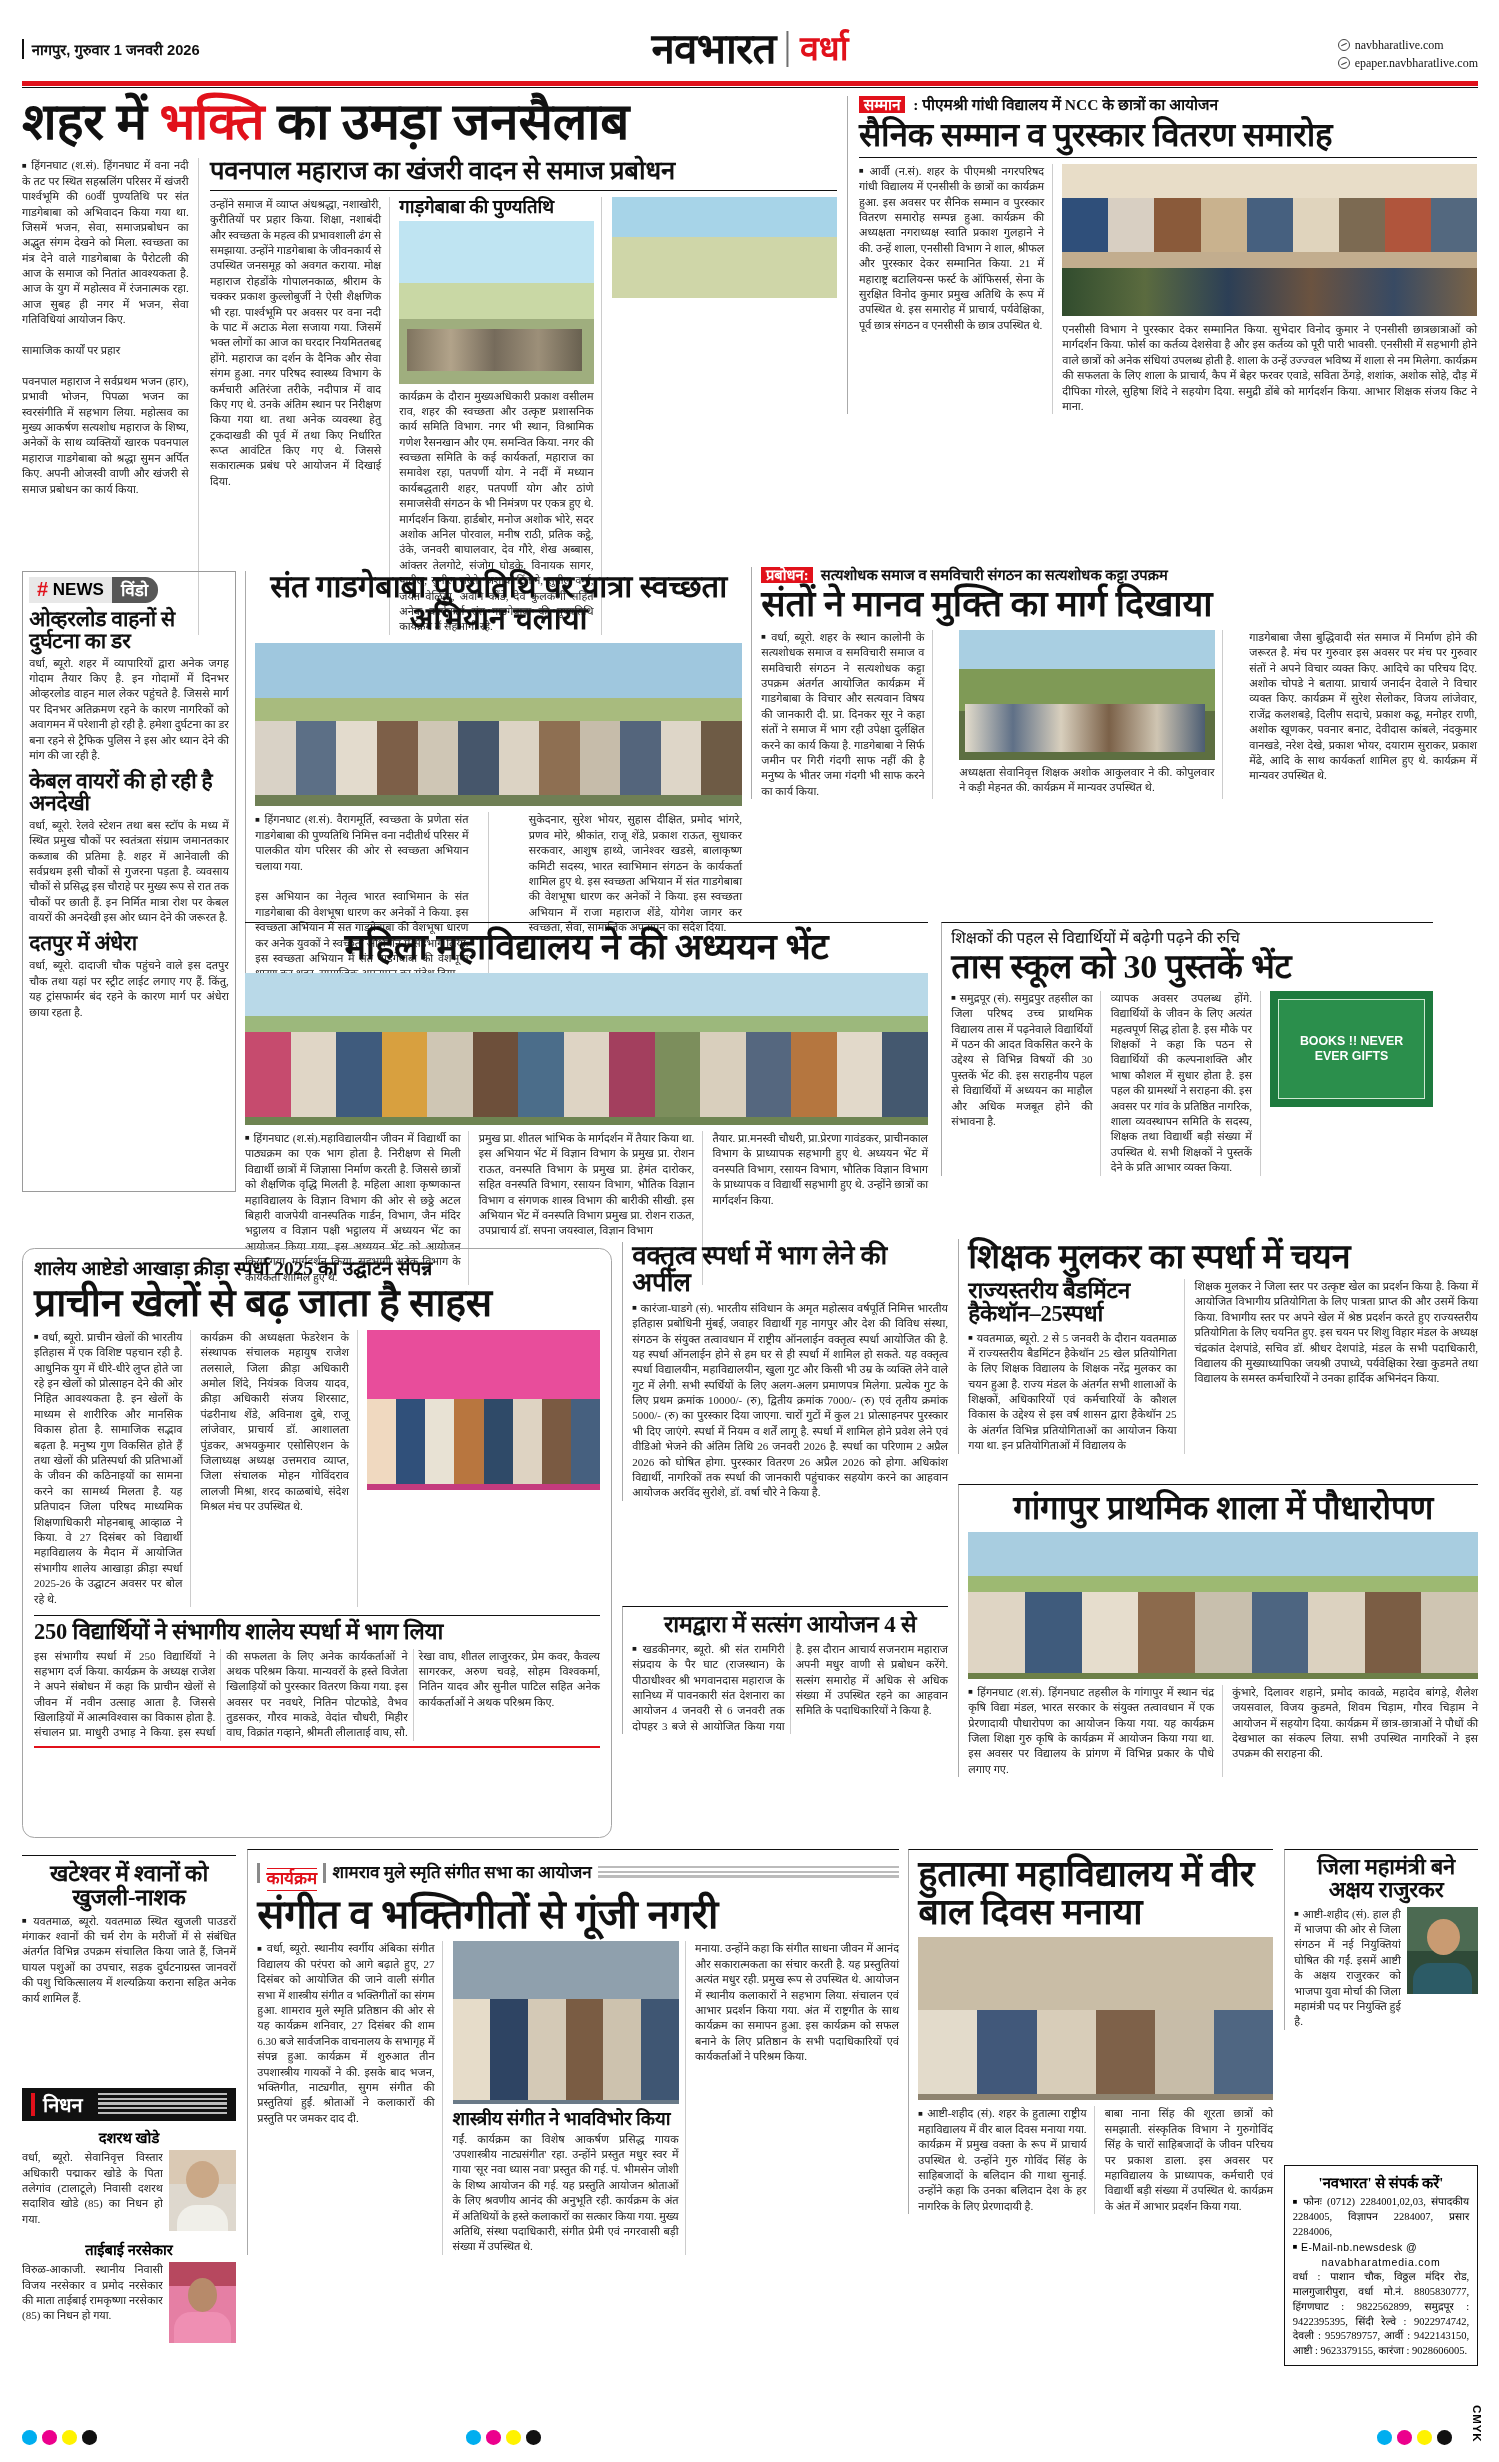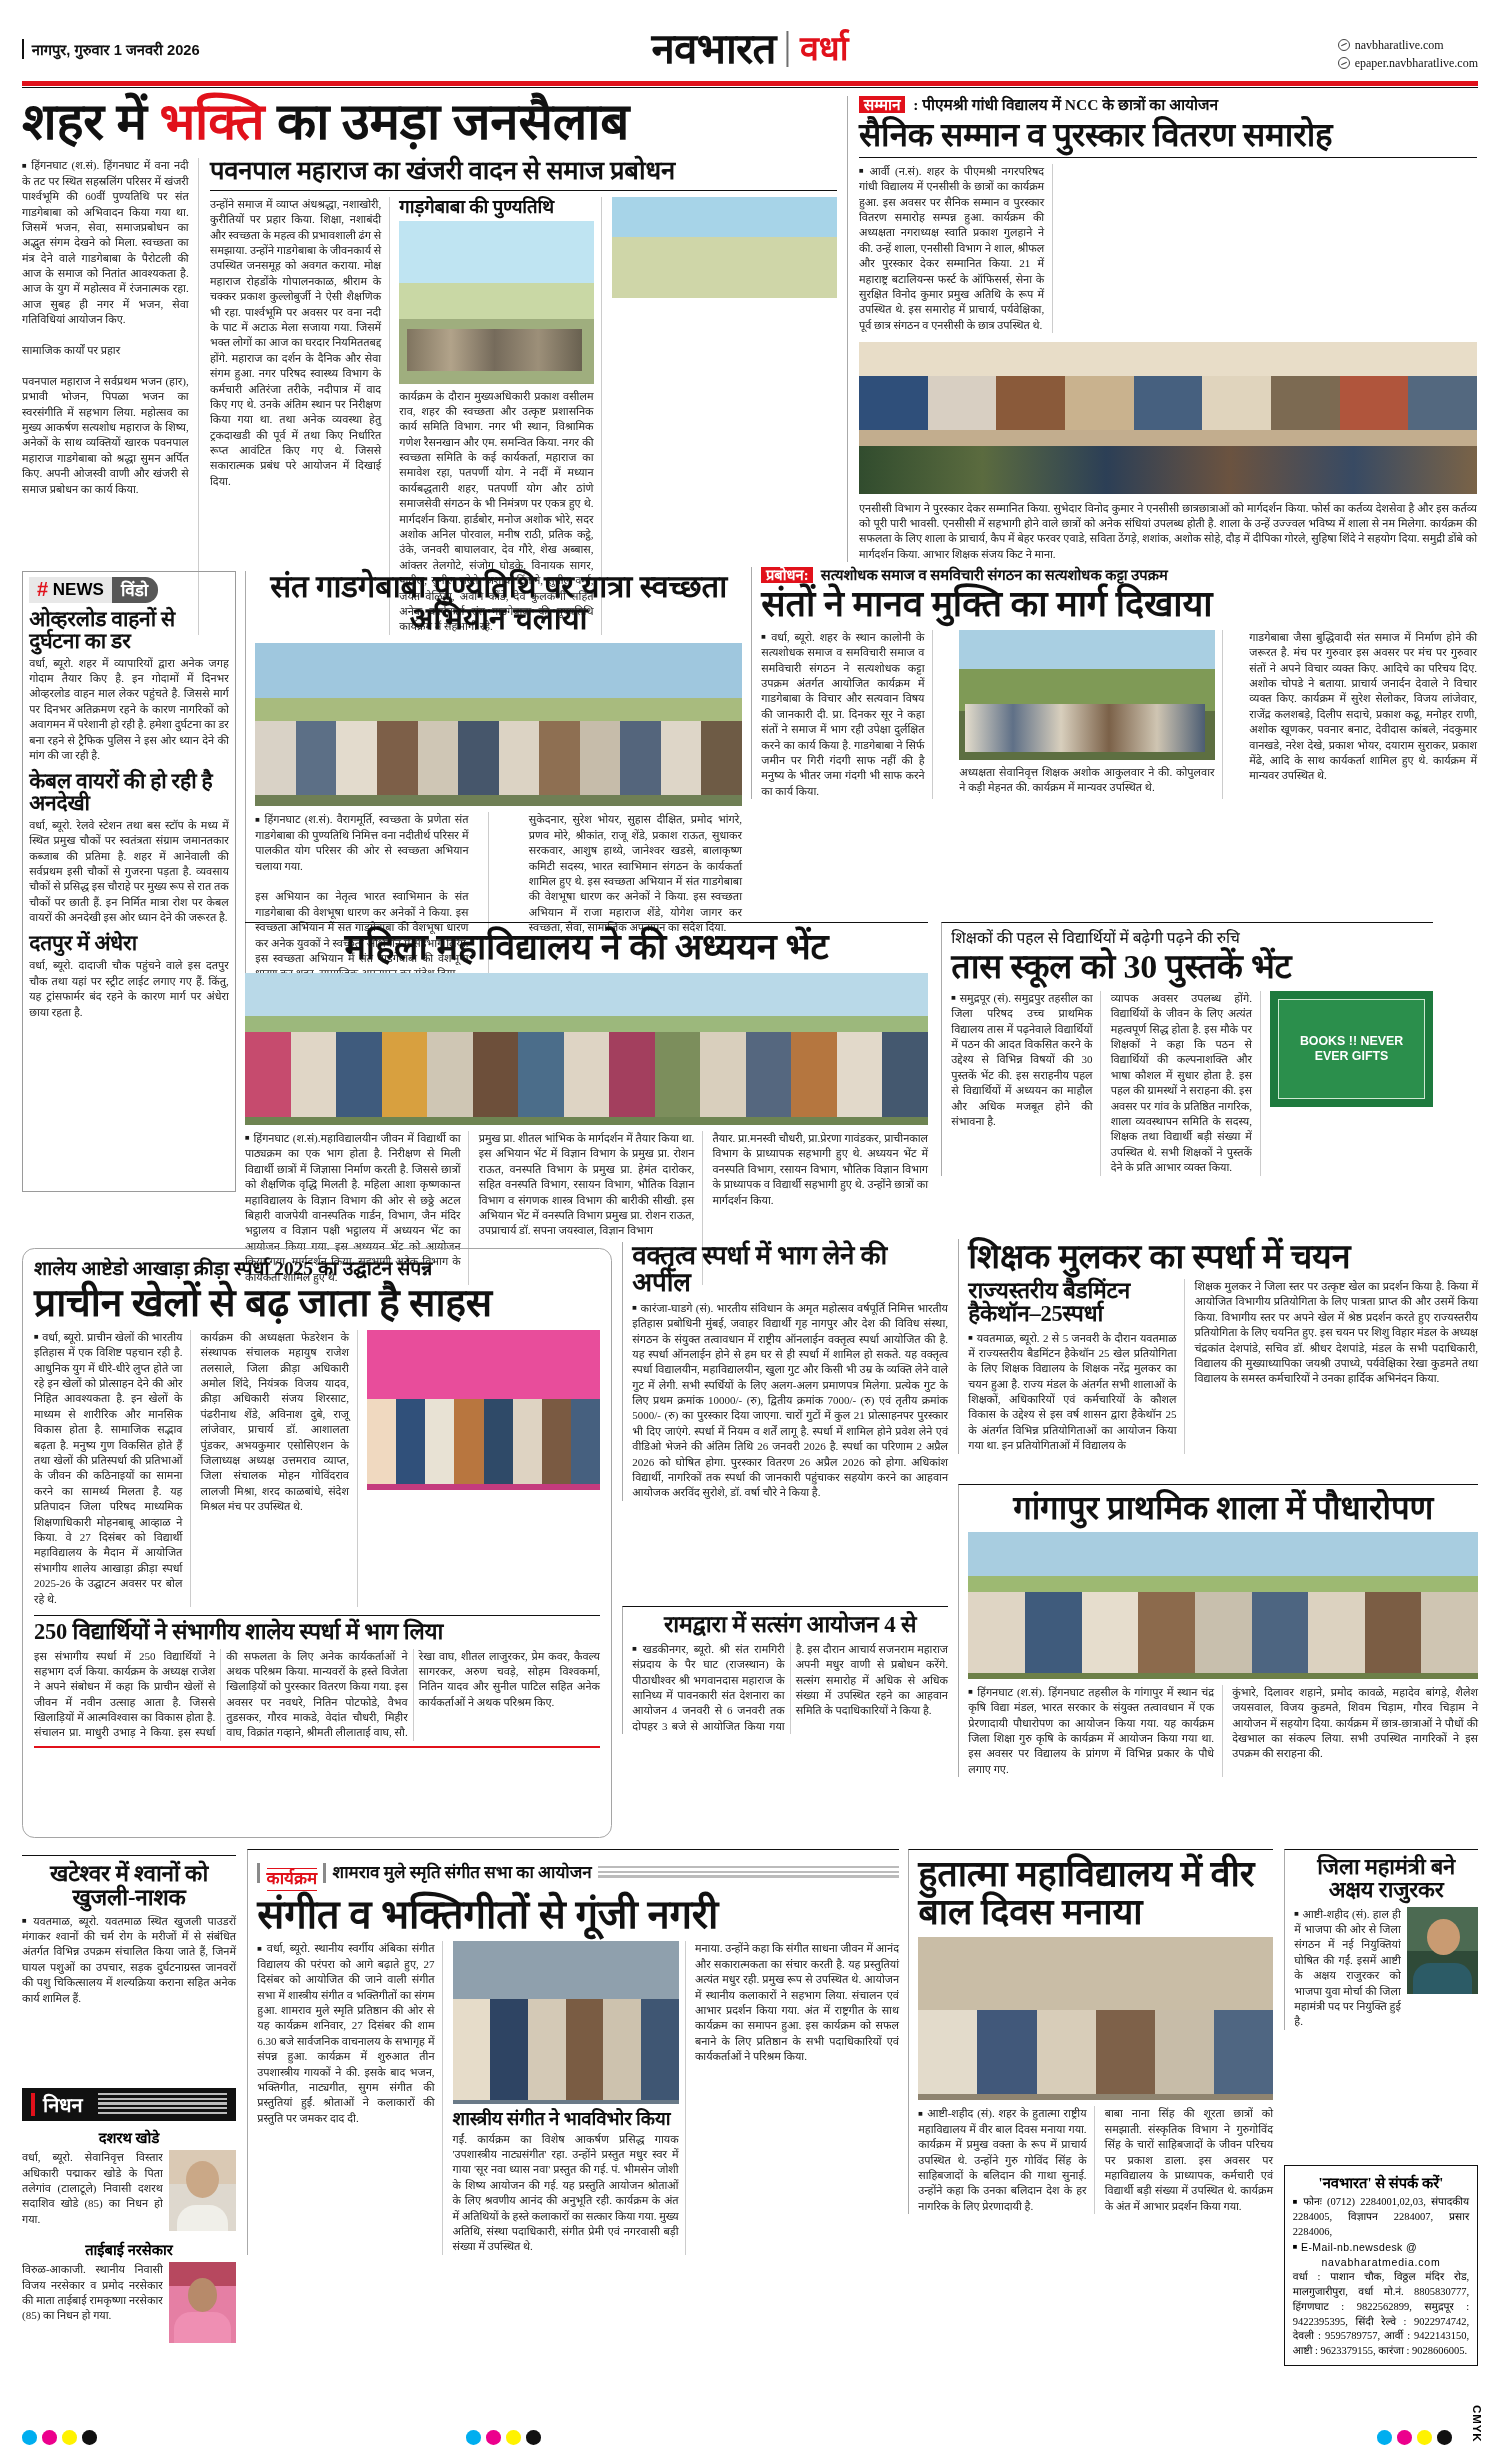--- a/index.html
+++ b/index.html
@@ -135,21 +135,21 @@
         </div>
       </div>
     </div>
   </div>
 
   <div class="sec" style="left:847px;top:96px;width:630px;border-left:0.8px solid #aaa;padding-left:11px;">
     <div class="kicker">
       <span class="tag">सम्मान</span><span> : </span><span>पीएमश्री गांधी विद्यालय में NCC  के छात्रों का आयोजन</span>
     </div>
     <div class="hl" style="font-size:33px;margin-top:3.1px;border-bottom:1.6px solid #111;padding-bottom:4.7px;">सैनिक सम्मान व पुरस्कार वितरण समारोह</div>
-    <div style="display:flex;gap:9.3px;margin-top:6.2px;flex-direction:column;">
+    <div style="display:flex;gap:9.3px;margin-top:6.2px;">
       <div style="width:194px;border-right:0.8px solid #ccc;padding-right:7.8px;box-sizing:border-box;">
         <div class="body-txt sq">आर्वी (न.सं). शहर के पीएमश्री नगरपरिषद गांधी विद्यालय में एनसीसी के छात्रों का कार्यक्रम हुआ. इस अवसर पर सैनिक सम्मान व पुरस्कार वितरण समारोह सम्पन्न हुआ. कार्यक्रम की अध्यक्षता नगराध्यक्ष स्वाति प्रकाश गुलहाने ने की. उन्हें शाला, एनसीसी विभाग ने शाल, श्रीफल और पुरस्कार देकर सम्मानित किया. 21 में महाराष्ट्र बटालियन्स फर्स्ट के ऑफिसर्स, सेना के सुरक्षित विनोद कुमार प्रमुख अतिथि के रूप में उपस्थित थे. इस समारोह में प्राचार्य, पर्यवेक्षिका, पूर्व छात्र संगठन व एनसीसी के छात्र उपस्थित थे.</div>
       </div>
       <div style="flex:1;">
         <div class="photo" style="height:152px;background:linear-gradient(180deg,#e8ddc8 0 55%,#c2ad8e 55% 100%);">
           <div class="gallery" style="position:absolute;top:34px;left:0;height:54px;">
             <div style="background:#2f4f7a"></div>
               <div style="background:#d8cfc2"></div>
               <div style="background:#8a5a3a"></div>
             <div style="background:#c9b28e"></div>

